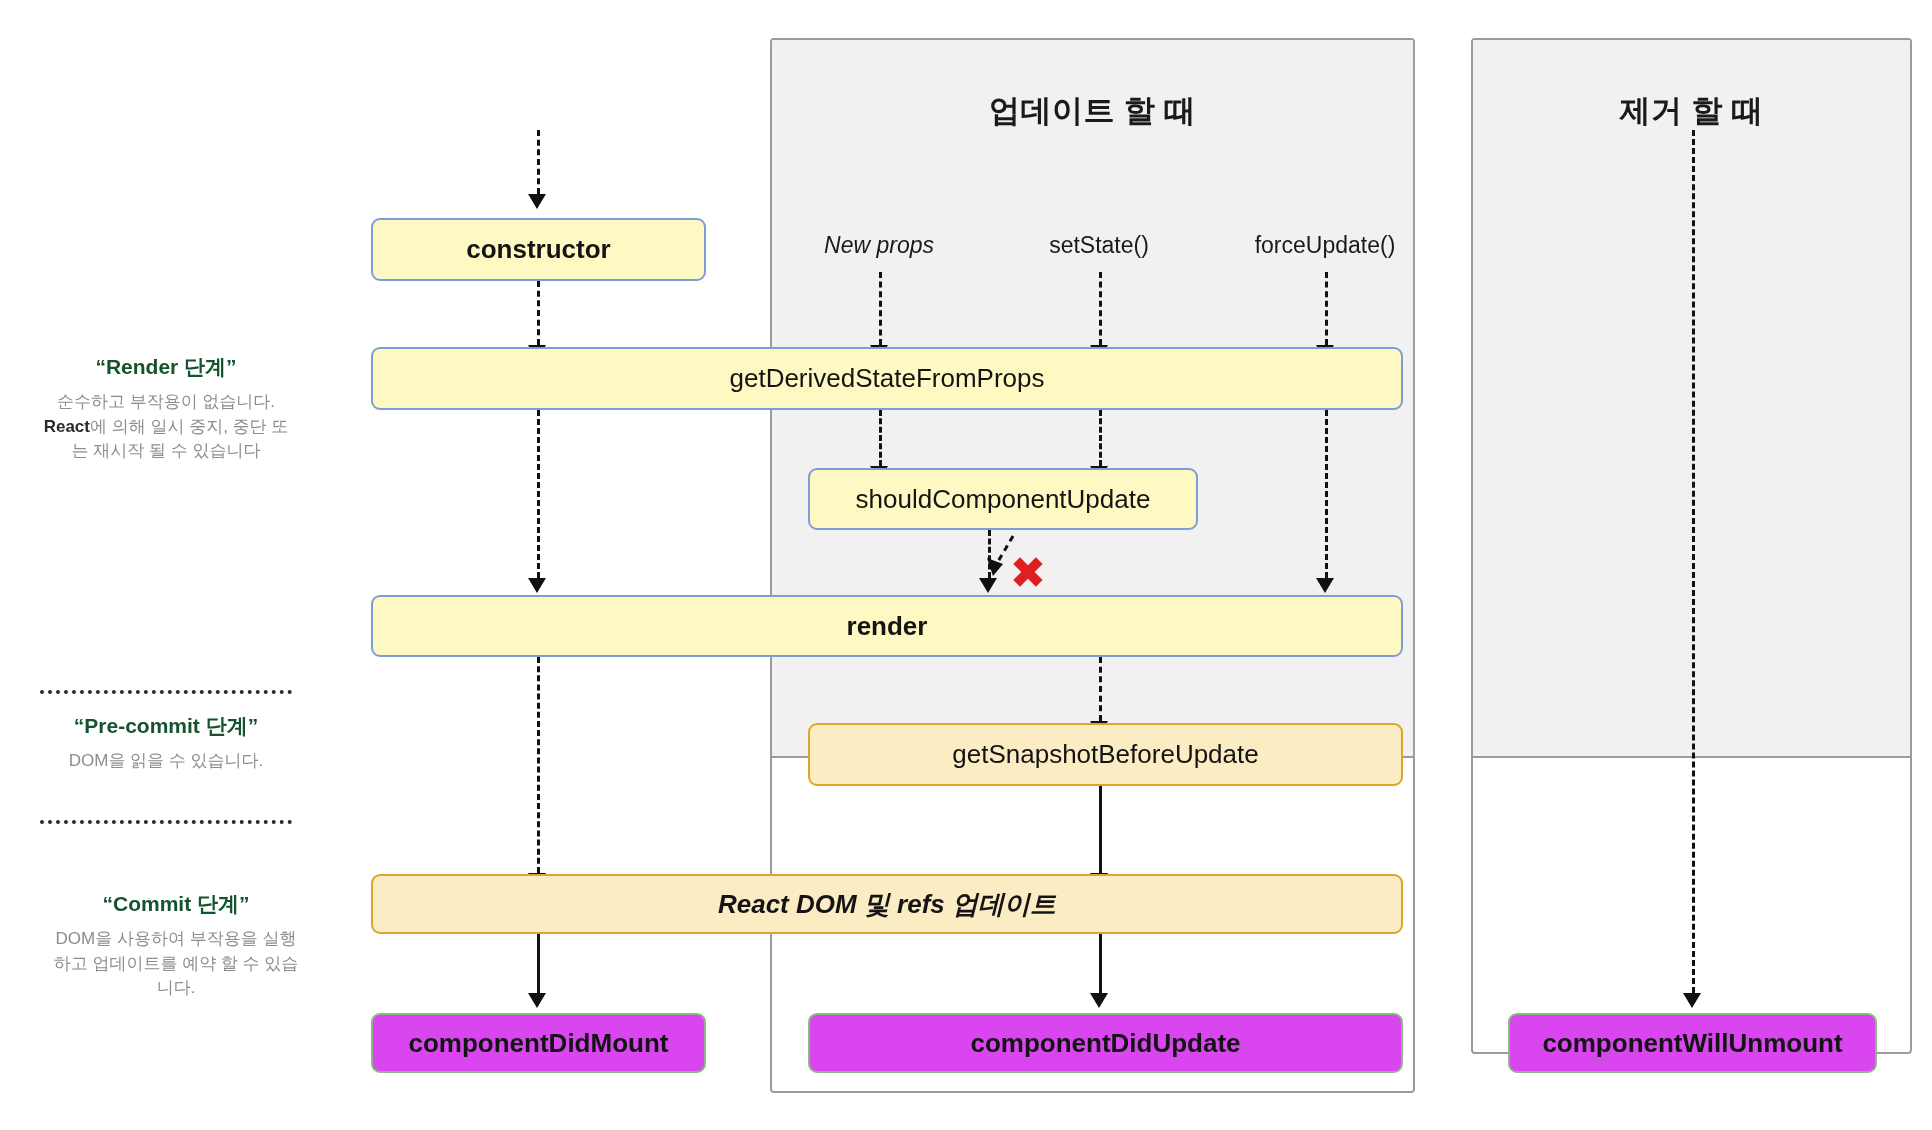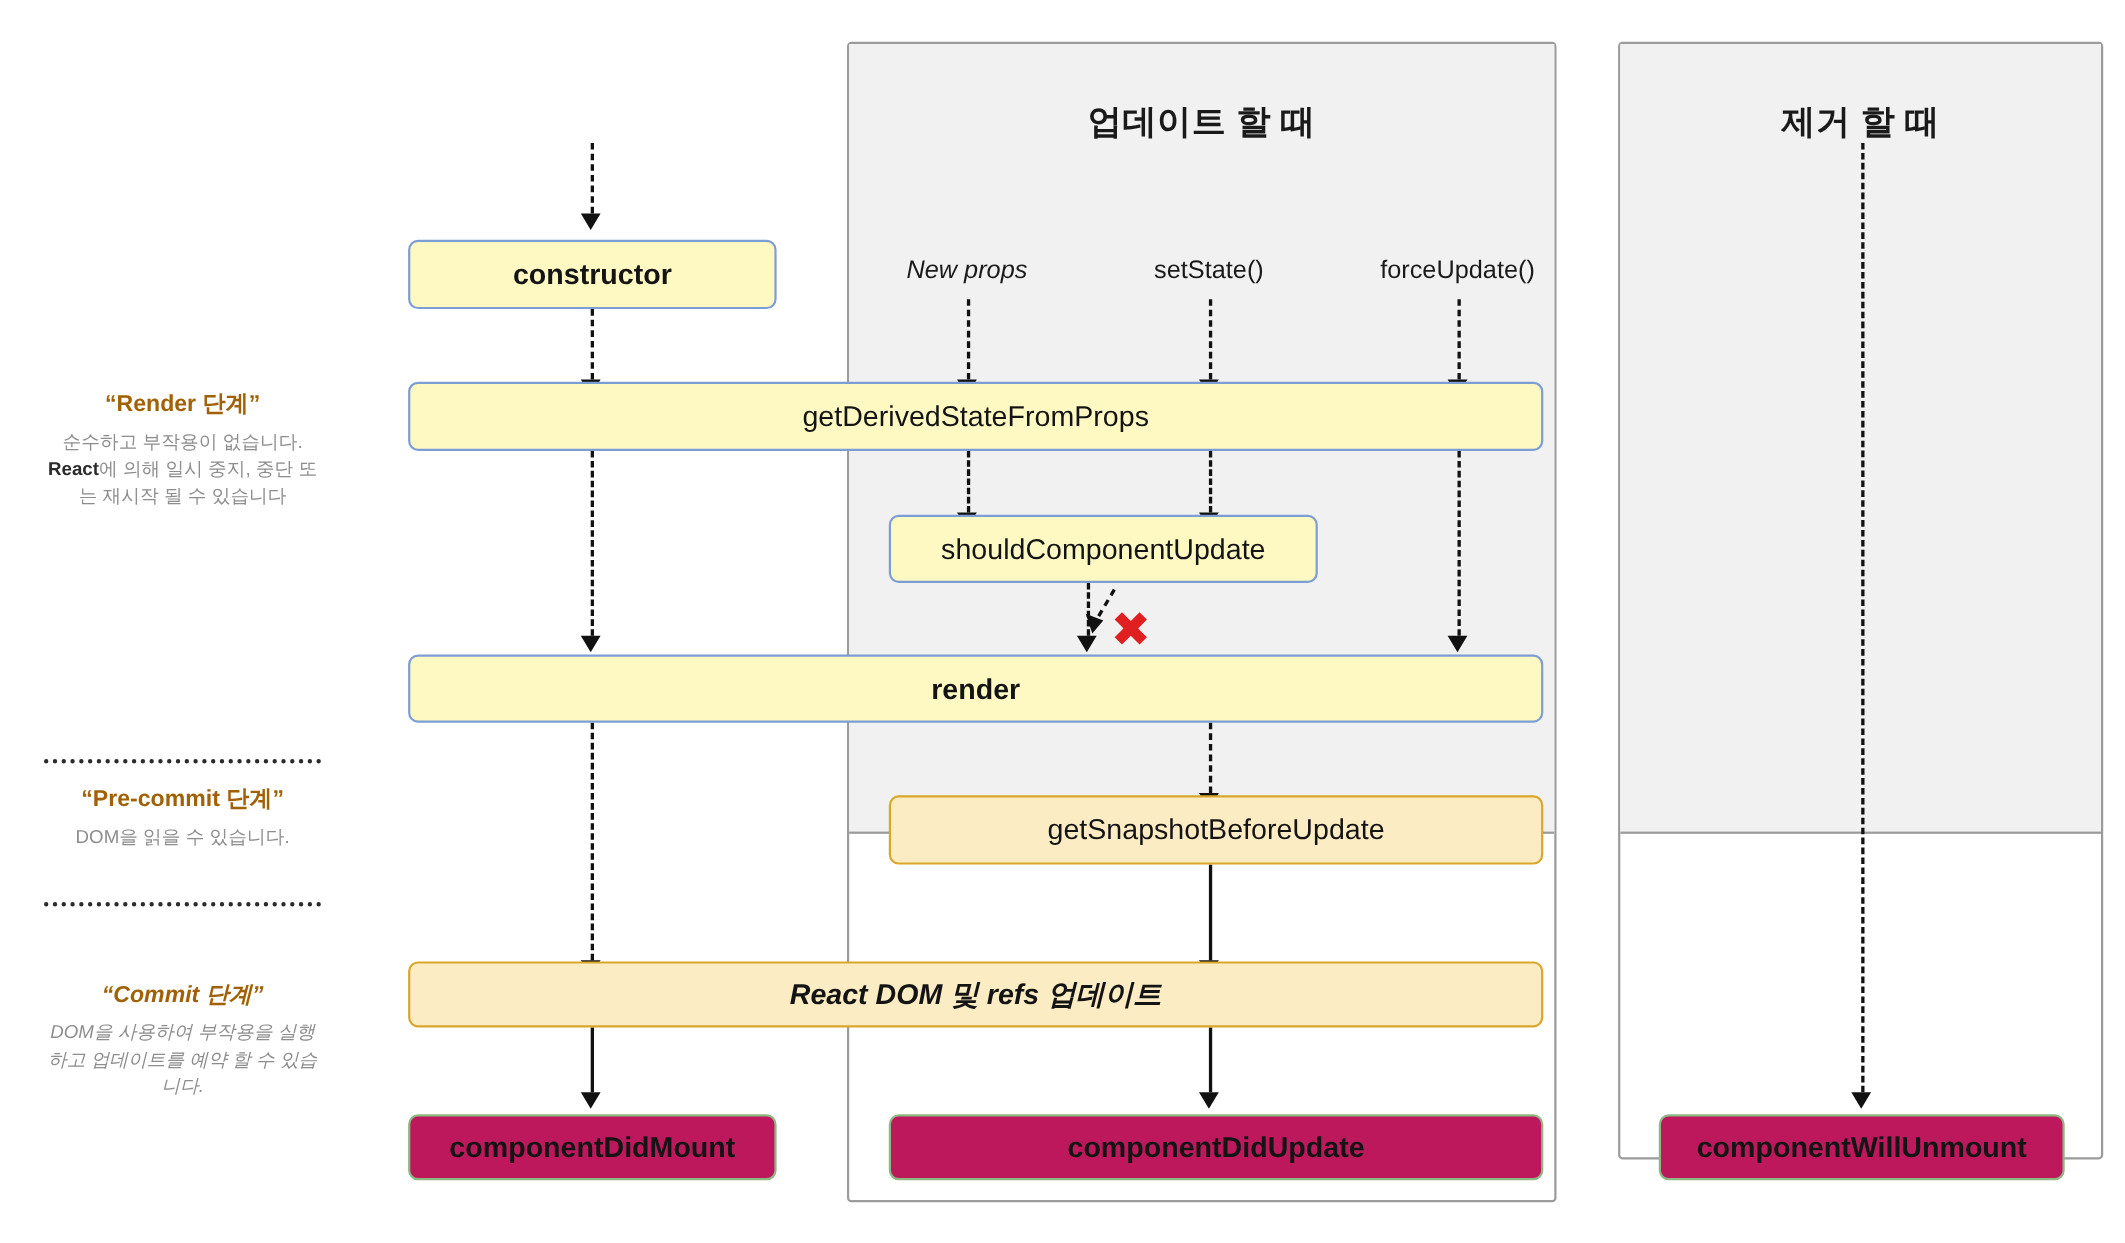--- a/index.html
+++ b/index.html
@@ -36,21 +36,21 @@
 
   
   .phase{
     position:absolute;
     width:252px;
     text-align:center;
   }
   .phase-title{
     font-size:21px;
     font-weight:700;
-    color:#a16207;
+    color:#14532d;
     margin-bottom:9px;
     white-space:nowrap;
   }
   .phase-desc{
     font-size:17px;
     line-height:1.45;
     color:#8d8d8d;
   }
   .phase-desc b{color:#2b2b2b;font-weight:700;}
   .dotline{
@@ -68,21 +68,21 @@
     display:flex;
     align-items:center;
     justify-content:center;
     font-size:26px;
     color:#141414;
     text-align:center;
     padding:0 10px;
   }
   .node.blue{background:#fef9c3;border:2px solid #7d9ed4;}
   .node.yellow{background:#fcecc4;border:2px solid #d8a72b;}
-  .node.green{background:#be185d;border:2px solid #8cb981;}
+  .node.green{background:#d946ef;border:2px solid #8cb981;}
   .node.bold{font-weight:700;}
   .node.italic{font-style:italic;font-weight:700;}
 
   
   .trigger{
     position:absolute;
     font-size:23px;
     color:#1a1a1a;
     text-align:center;
     white-space:nowrap;
@@ -135,21 +135,21 @@
 
   <div class="dotline" style="left:40px;top:690px;"></div>
 
   <div class="phase" style="left:40px;top:712px;">
     <div class="phase-title">“Pre-commit 단계”</div>
     <div class="phase-desc">DOM을 읽을 수 있습니다.</div>
   </div>
 
   <div class="dotline" style="left:40px;top:820px;"></div>
 
-  <div class="phase" style="left:40px;top:890px;font-style:italic;">
+  <div class="phase" style="left:50px;top:890px;">
     <div class="phase-title">“Commit 단계”</div>
     <div class="phase-desc">DOM을 사용하여 부작용을 실행하고 업데이트를 예약 할 수 있습니다.</div>
   </div>
 
   <div class="vline dashed" style="left:537px;top:130px;height:64px;"></div>
   <div class="arrowhead" style="left:537px;top:194px;"></div>
 
   <div class="vline dashed" style="left:537px;top:281px;height:64px;"></div>
   <div class="arrowhead" style="left:537px;top:345px;"></div>
 

